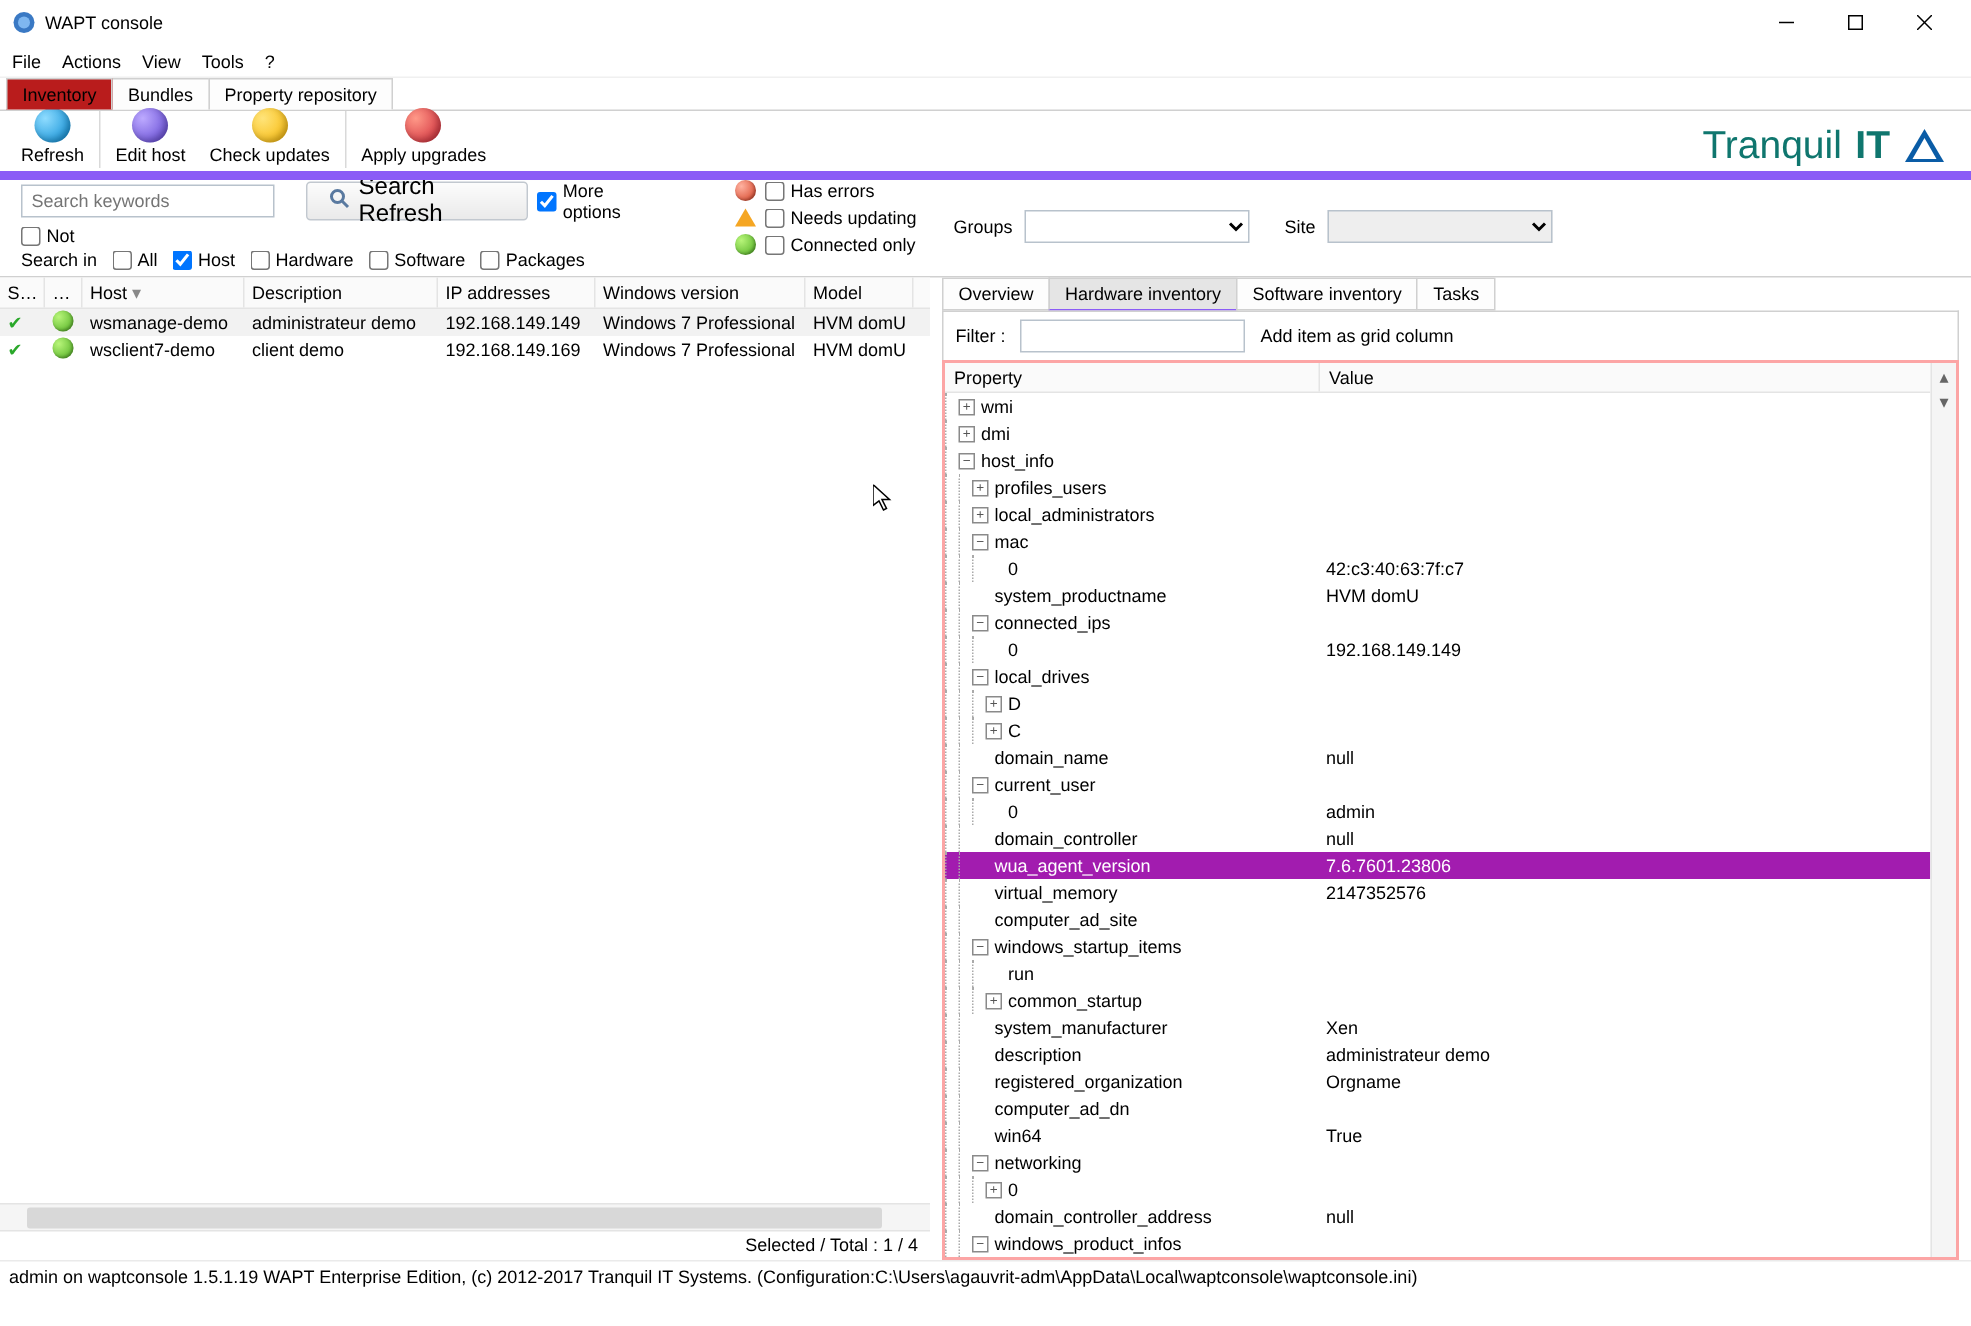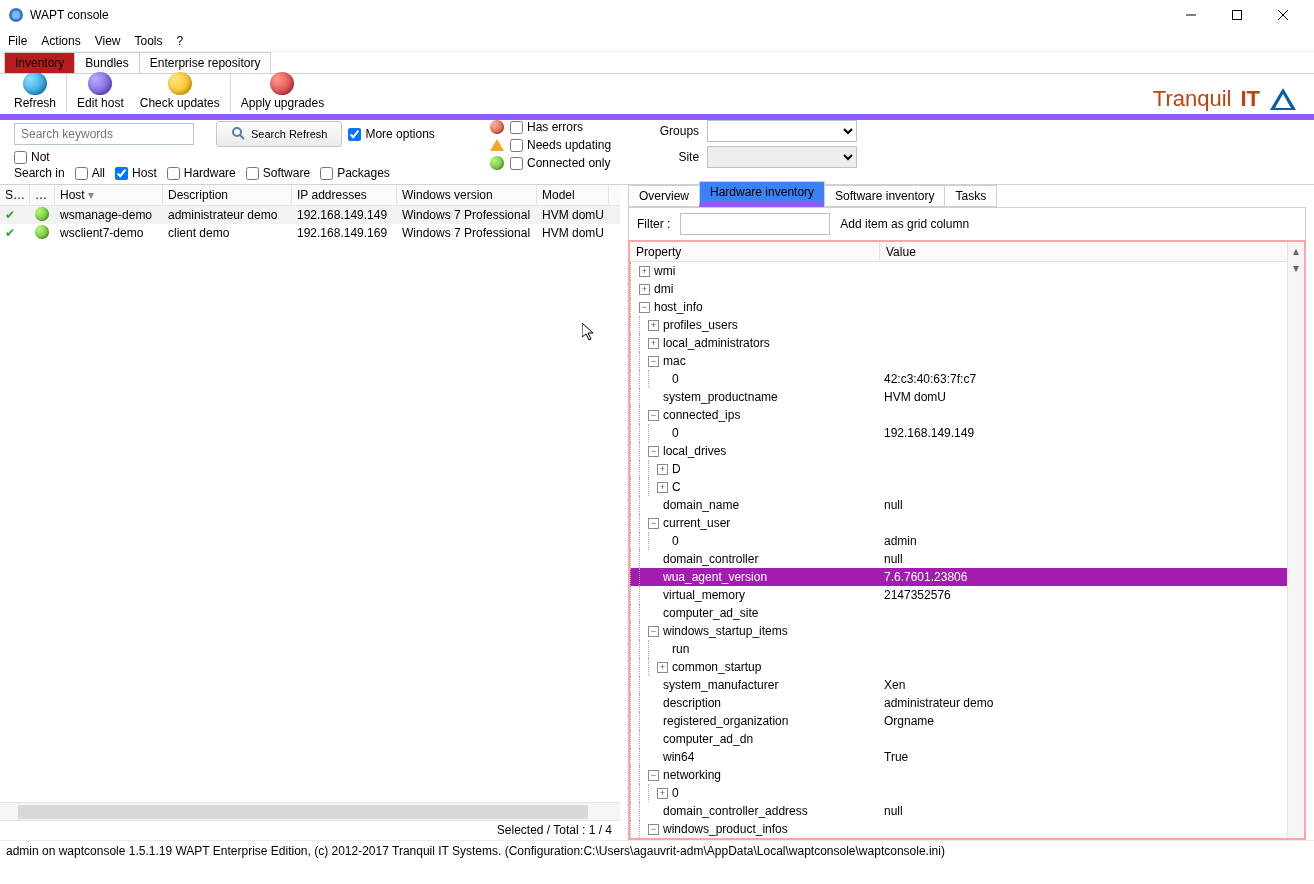--- a/index.html
+++ b/index.html
@@ -10,34 +10,34 @@
 .titlebar .winbtns{display:flex;gap:0}
 .titlebar .winbtns div{width:46px;height:30px;display:flex;align-items:center;justify-content:center}
 .menubar{height:22px;display:flex;align-items:center;padding:0 8px;gap:14px;font-size:12px;border-bottom:1px solid #f0f0f0}
 .tabstrip{height:22px;display:flex;align-items:flex-end;padding-left:4px;border-bottom:1px solid #d0d0d0}
 .tabstrip .tab{padding:3px 10px;border:1px solid #d0d0d0;border-bottom:none;margin-right:-1px;background:#fdfdfd;font-size:12px}
 .tabstrip .tab.active{background:#b91c1c;position:relative;z-index:2}
 .toolbar{height:46px;display:flex;align-items:flex-end;padding:2px 6px;border-bottom:6px solid #8b5cf6;position:relative}
 .toolbar .tbtn{display:flex;flex-direction:column;align-items:center;justify-content:center;padding:2px 8px;font-size:12px;height:42px;cursor:default}
 .toolbar .sep{width:1px;height:38px;background:#d9d9d9;margin:0 2px}
 .circ{width:24px;height:24px;border-radius:50%;display:block;margin-bottom:1px;box-shadow:inset -2px -2px 4px rgba(0,0,0,.25)}
-.logo{margin-left:auto;font-size:22px;font-weight:300;color:#c2410c;display:flex;align-items:center;padding-right:10px}
+.logo{margin-left:auto;font-size:26px;font-weight:300;color:#0f766e;display:flex;align-items:center;padding-right:10px}
 .logo b{font-weight:700;margin-left:9px}
 .logo svg{margin-left:8px}
 .searchrow{height:28px;display:flex;align-items:center;padding:2px 14px;gap:6px;border-bottom:0}
 .searchrow input[type=text]{width:180px;height:22px;padding:0 6px;border:1px solid #b8c2cc;color:#888;font-size:12px}
-.searchrow .btn{height:26px;padding:0 14px;border:1px solid #c2c8cf;background:linear-gradient(#fcfcfc,#eaeaea);border-radius:3px;display:flex;align-items:center;gap:6px;font-size:11px}
+.searchrow .btn{height:26px;padding:0 14px;border:1px solid #c2c8cf;background:linear-gradient(#fcfcfc,#eaeaea);border-radius:3px;display:flex;align-items:center;gap:6px;font-size:16px}
 label.chk{display:flex;align-items:center;gap:4px;font-size:12px}
 input[type=checkbox]{width:13px;height:13px;margin:0}
 .filterrow2{display:flex;align-items:center;padding:2px 14px 0 14px;gap:14px}
 .filterrow3{display:flex;align-items:center;padding:2px 14px 2px 14px;gap:10px}
 .statusfilter{display:flex;flex-direction:column;gap:4px;margin-left:40px}
 .statusfilter .sf{display:flex;align-items:center;gap:6px}
 .small-ball{width:14px;height:14px;border-radius:50%;box-shadow:inset -1px -1px 2px rgba(0,0,0,.3)}
-.grpsite{display:flex;flex-direction:column;gap:4px;margin-left:48px}
+.grpsite{display:flex;gap:4px;margin-left:24px}
 .grpsite .row{display:flex;align-items:center;gap:8px}
 .grpsite select{width:150px;height:22px;border:1px solid #b8c2cc;background:#fff}
 .site-sel{background:#eee!important}
 .body{display:flex;height:656px;border-top:1px solid #d0d0d0}
 .left{flex:0 0 620px;display:flex;flex-direction:column;border-right:0}
 .grid-h{display:flex;height:21px;background:#fafafa;border-bottom:1px solid #e4e4e4;font-size:12px}
 .grid-h div{border-right:1px solid #e4e4e4;padding:3px 5px;overflow:hidden;white-space:nowrap}
 .grid-rows{flex:1;overflow:auto}
 .grow{display:flex;height:18px;align-items:center;font-size:12px}
 .grow.sel{background:#f2f2f2}
@@ -49,21 +49,21 @@
 .c-i{width:105px}
 .c-w{width:140px}
 .c-m{width:72px}
 .chk-icon{color:#2aa82a}
 .hscroll{height:18px;background:#f5f5f5;border-top:1px solid #e4e4e4;position:relative}
 .hscroll .thumb{position:absolute;left:18px;top:2px;height:14px;width:570px;background:#d8d8d8;border-radius:2px}
 .left-status{height:20px;text-align:right;padding:2px 8px;font-size:12px;border-top:1px solid #e4e4e4}
 .right{flex:1;display:flex;flex-direction:column;margin-left:8px;margin-right:8px}
 .rtabs{height:22px;display:flex;align-items:flex-end}
 .rtabs .tab{padding:3px 10px;border:1px solid #d0d0d0;margin-right:-1px;background:#fdfdfd;font-size:12px}
-.rtabs .tab.active{background:#3b82f6;border-bottom:5px solid #8b5cf6}
+.rtabs .tab.active{background:#e5e5e5;border-bottom:1px solid #8b5cf6}
 .rfilter{height:34px;display:flex;align-items:center;gap:10px;padding:4px 8px;border:1px solid #d0d0d0;border-bottom:0}
 .rfilter input{width:150px;height:22px;border:1px solid #b8c2cc;padding:0 4px}
 .tree-wrap{flex:1;border:2px solid #fca5a5;display:flex}
 .tree{flex:1;overflow:auto;font-size:12px}
 .tree-h{display:flex;background:#fafafa;border-bottom:1px solid #e4e4e4;height:20px;position:sticky;top:0}
 .tree-h div{padding:3px 6px}
 .th-p{width:250px;border-right:1px solid #e4e4e4}
 .trow{display:flex;height:18px;align-items:center;white-space:nowrap}
 .trow.sel{background:#a21caf;color:#fff}
 .tcell-p{width:250px;display:flex;align-items:center;overflow:hidden}
@@ -113,21 +113,21 @@
   <span>File</span>
   <span>Actions</span>
   <span>View</span>
   <span>Tools</span>
   <span>?</span>
 </div>
 
 <div class="tabstrip">
   <div class="tab active">Inventory</div>
   <div class="tab">Bundles</div>
-  <div class="tab">Enterprise repository</div>
+  <div class="tab">Property repository</div>
 </div>
 
 <div class="toolbar">
   <div class="tbtn">
       <span class="circ" style="background:radial-gradient(circle at 30% 30%,#8fdcff,#0086d1)"></span>
       <span>Refresh</span>
     </div>
   <div class="sep"></div>
   <div class="tbtn">
       <span class="circ" style="background:radial-gradient(circle at 30% 30%,#bdaaff,#5a3fcf)"></span>

